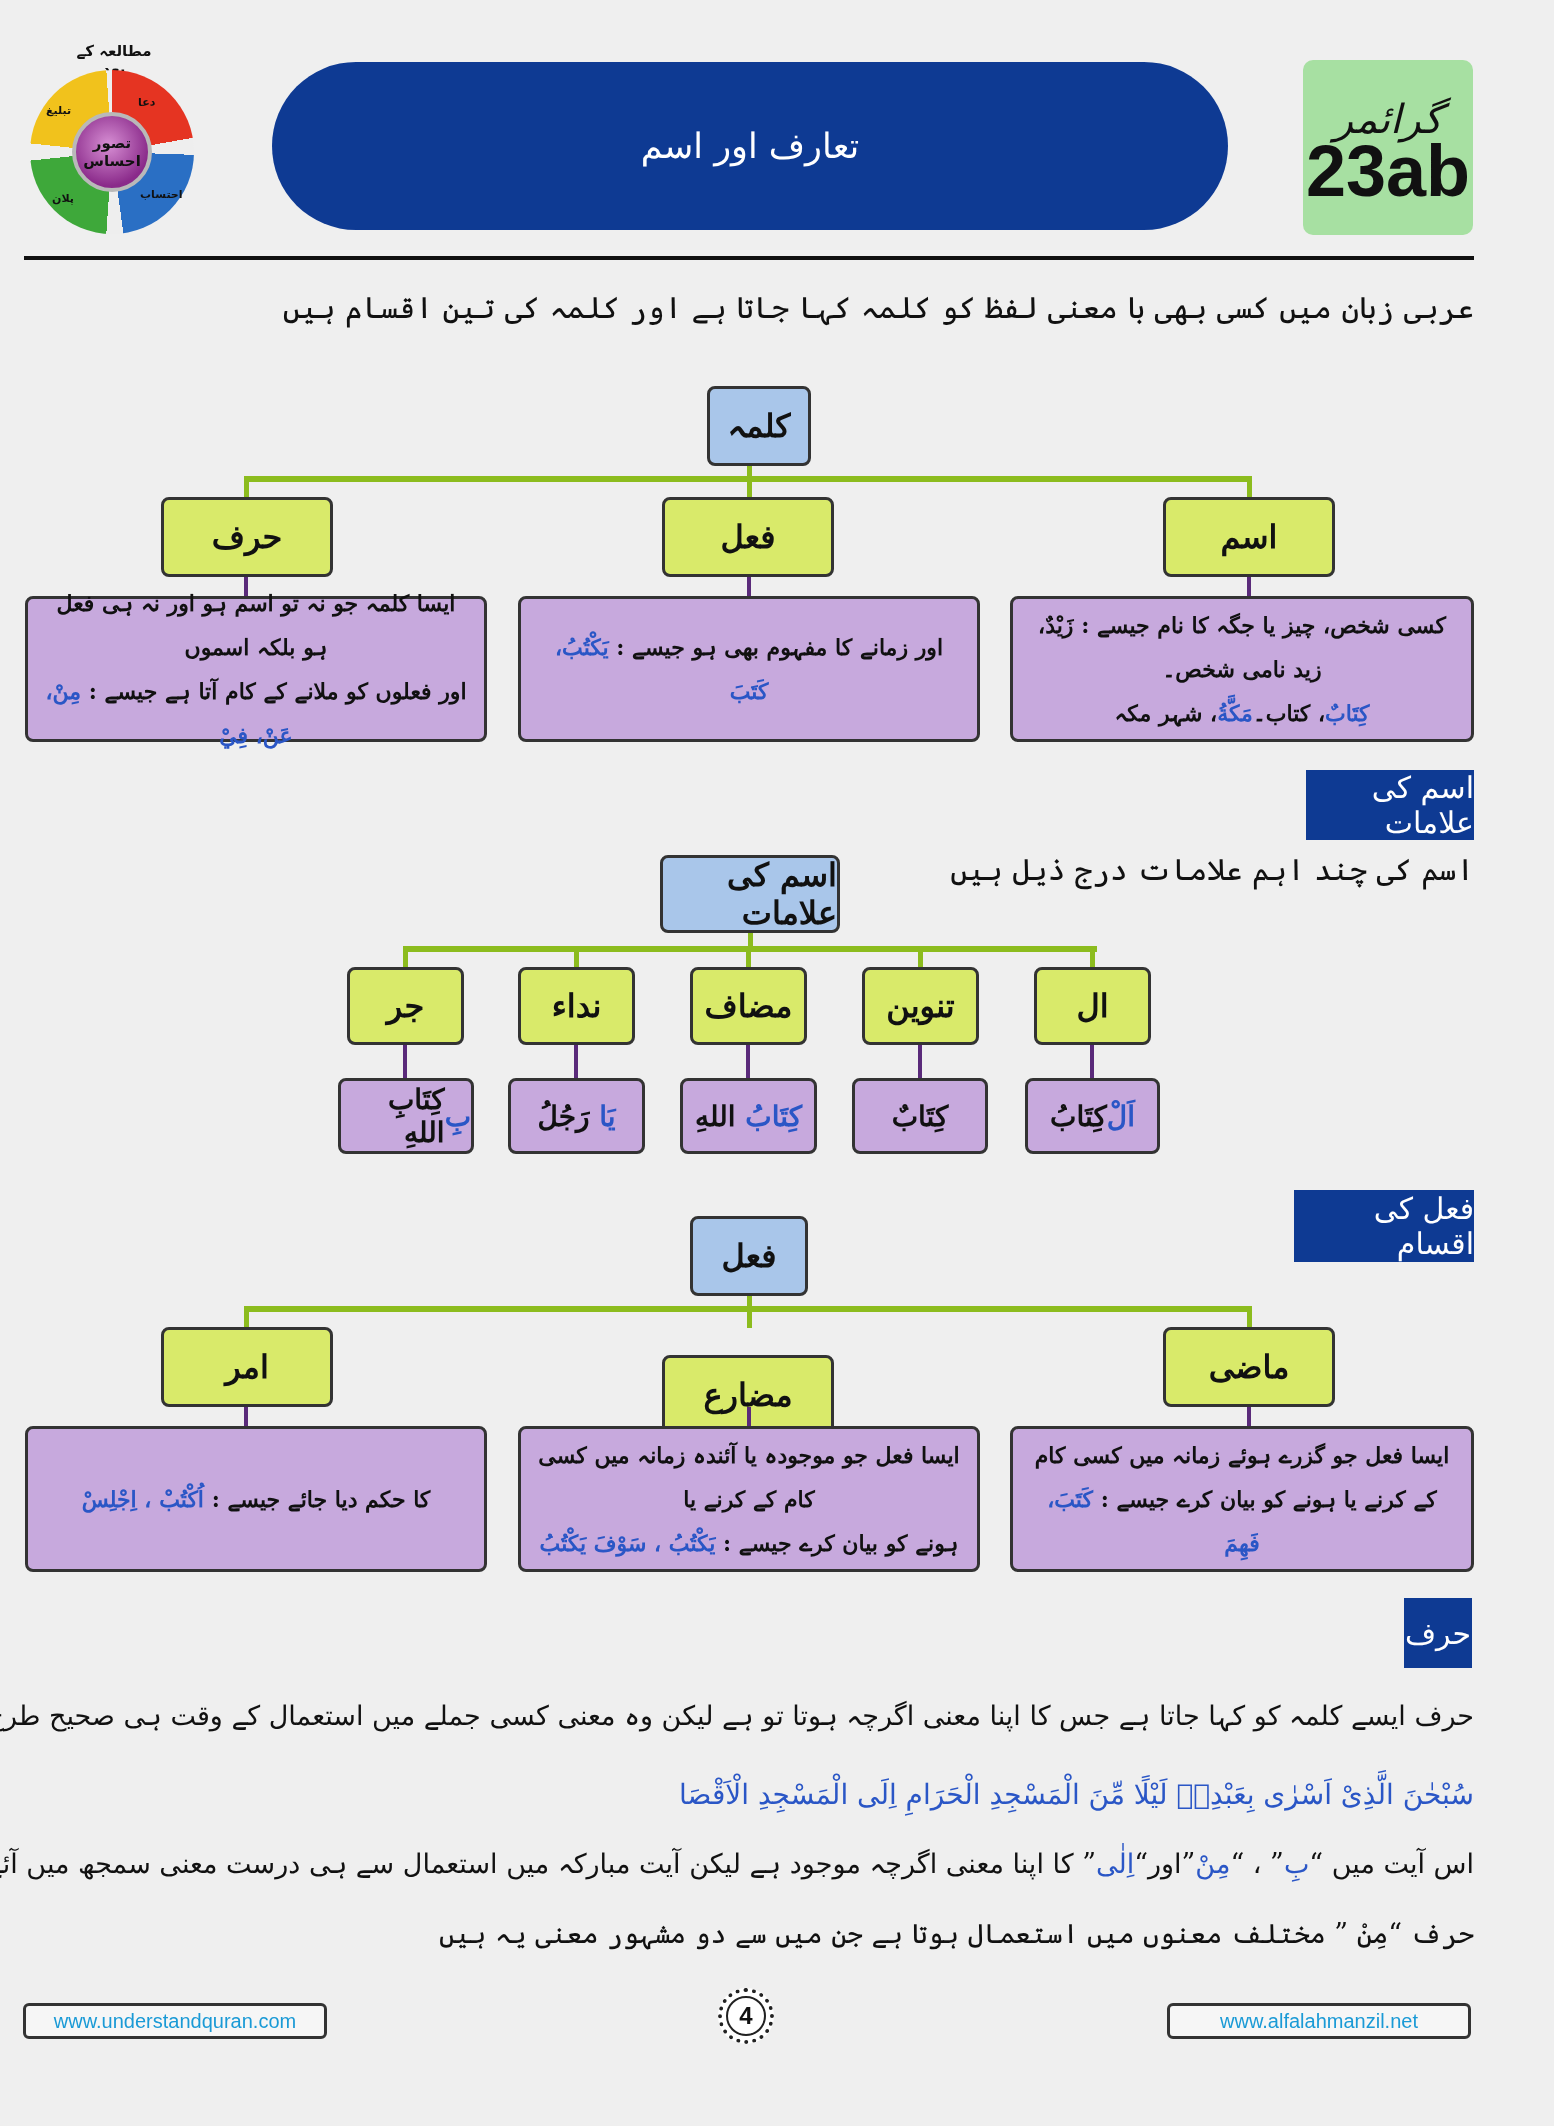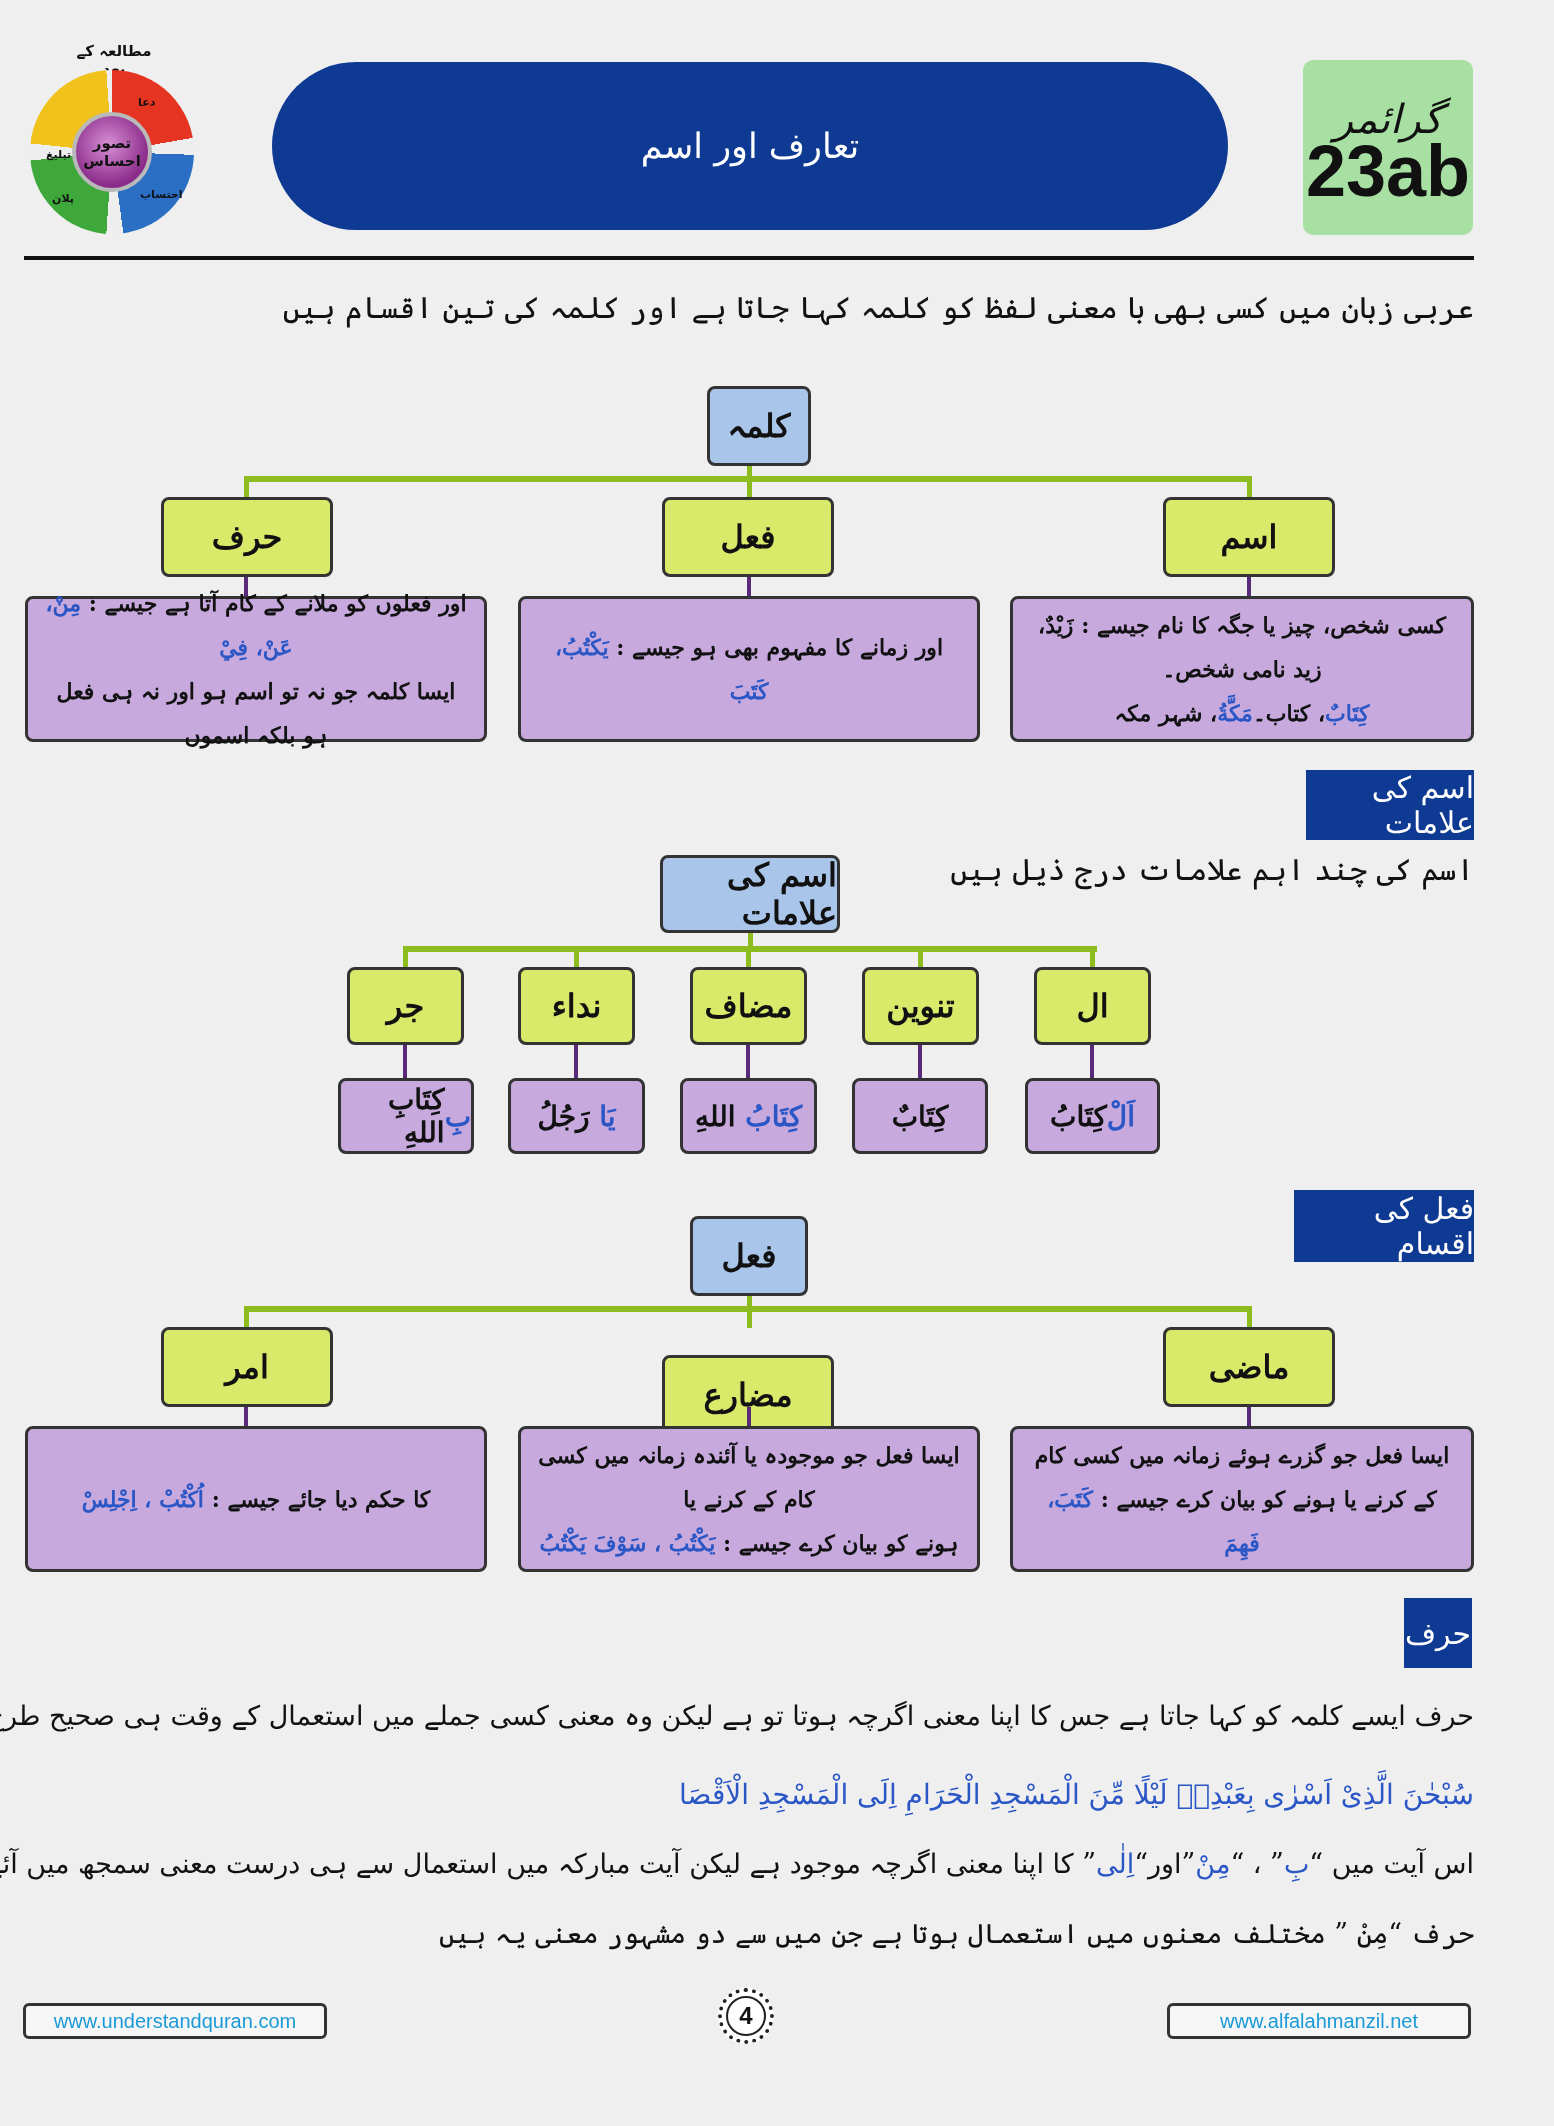--- a/index.html
+++ b/index.html
@@ -63,21 +63,21 @@
 </style>
 </head>
 <body>
 
 <div class="abs logo-wheel">
   <div class="logo-caption">مطالعہ کے بعد</div>
   <div class="wheel">
     <span class="seg-label" style="left:108px;top:26px;">دعا</span>
     <span class="seg-label" style="left:110px;top:118px;">احتساب</span>
     <span class="seg-label" style="left:22px;top:122px;">پلان</span>
-    <span class="seg-label" style="left:16px;top:34px;margin-top:44px;">تبلیغ</span>
+    <span class="seg-label" style="left:16px;top:34px;">تبلیغ</span>
     <div class="wheel-inner">
       <span>تصور</span>
       <span>احساس</span>
     </div>
   </div>
 </div>
 
 <div class="abs title-banner">
   <span>تعارف اور اسم</span>
 </div>
@@ -113,25 +113,25 @@
   <div class="node node-desc" style="left:518px;top:596px;width:462px;height:146px;">
     <div>
       <span>اور زمانے کا مفہوم بھی ہو جیسے :</span>
       <span class="hl">يَكْتُبُ، كَتَبَ</span>
     </div>
   </div>
 
   <div class="node node-cat" style="left:161px;top:497px;width:172px;height:80px;">حرف</div>
   <div class="line-p" style="left:244px;top:577px;width:4px;height:20px;"></div>
   <div class="node node-desc" style="left:25px;top:596px;width:462px;height:146px;">
+    <div>ایسا کلمہ جو نہ تو اسم ہو اور نہ ہی فعل ہو بلکہ اسموں</div>
     <div>
       <span>اور فعلوں کو ملانے کے کام آتا ہے جیسے :</span>
       <span class="hl">مِنْ، عَنْ، فِيْ</span>
     </div>
-    <div>ایسا کلمہ جو نہ تو اسم ہو اور نہ ہی فعل ہو بلکہ اسموں</div>
   </div>
 </div>
 
 <div class="section-tag" style="left:1306px;top:770px;width:168px;height:70px;">اسم کی علامات</div>
 <div class="abs para" style="right:80px;top:852px;">اسم کی چند اہم علامات درج ذیل ہیں</div>
 
 <div>
   <div class="node node-root" style="left:660px;top:855px;width:180px;height:78px;">اسم کی علامات</div>
   <div class="line-g" style="left:748px;top:933px;width:5px;height:18px;"></div>
   <div class="line-g" style="left:405px;top:946px;width:692px;height:6px;"></div>

